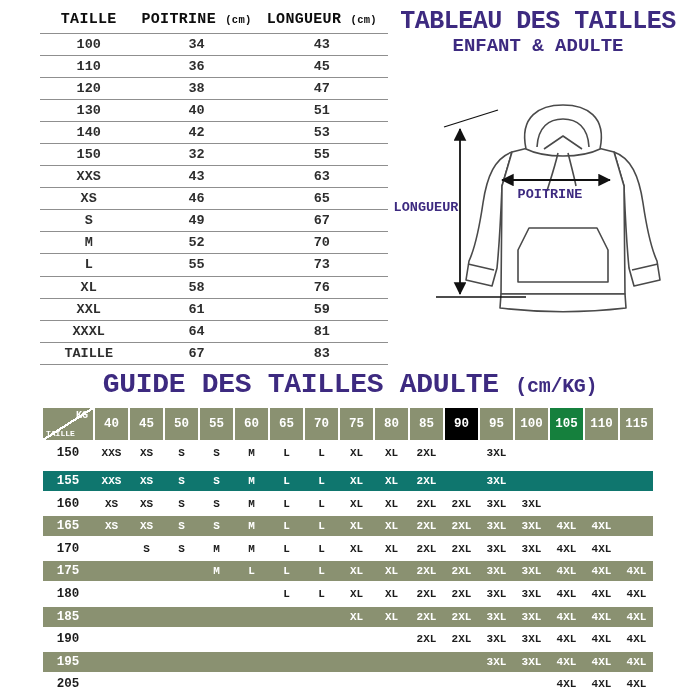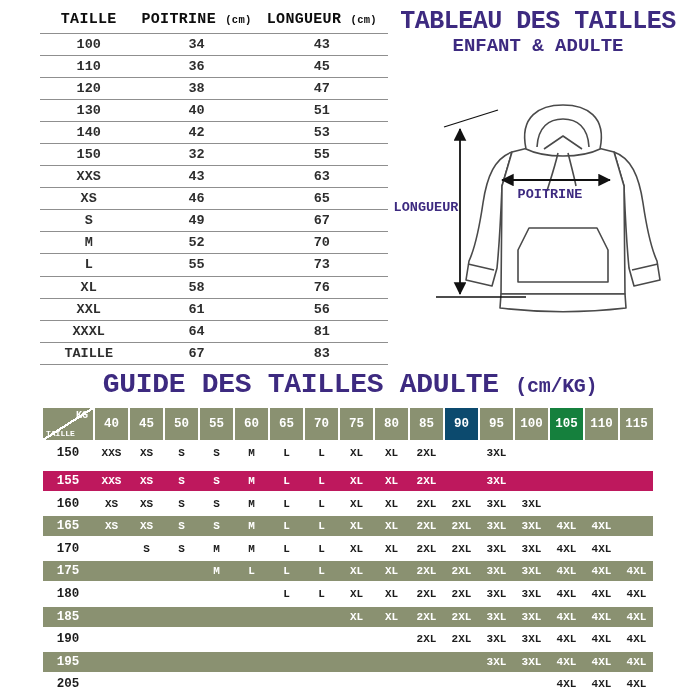--- a/index.html
+++ b/index.html
@@ -140,21 +140,21 @@
           <td>73</td>
         </tr>
         <tr>
           <td>XL</td>
           <td>58</td>
           <td>76</td>
         </tr>
         <tr>
           <td>XXL</td>
           <td>61</td>
-          <td>56</td>
+          <td>59</td>
         </tr>
         <tr>
           <td>XXXL</td>
           <td>64</td>
           <td>81</td>
         </tr>
         <tr>
           <td>TAILLE</td>
           <td>67</td>
           <td>83</td>
@@ -222,21 +222,21 @@
     <div class="g-kg" style="background: rgb(138, 145, 113);">40</div>
         <div class="g-kg" style="background: rgb(138, 145, 113);">45</div>
         <div class="g-kg" style="background: rgb(138, 145, 113);">50</div>
         <div class="g-kg" style="background: rgb(138, 145, 113);">55</div>
         <div class="g-kg" style="background: rgb(138, 145, 113);">60</div>
         <div class="g-kg" style="background: rgb(138, 145, 113);">65</div>
         <div class="g-kg" style="background: rgb(138, 145, 113);">70</div>
         <div class="g-kg" style="background: rgb(138, 145, 113);">75</div>
         <div class="g-kg" style="background: rgb(138, 145, 113);">80</div>
         <div class="g-kg" style="background: rgb(138, 145, 113);">85</div>
-        <div class="g-kg" style="background: #0c4a6e;">90</div>
+        <div class="g-kg" style="background: #000000;">90</div>
         <div class="g-kg" style="background: rgb(138, 145, 113);">95</div>
         <div class="g-kg" style="background: rgb(138, 145, 113);">100</div>
         <div class="g-kg" style="background: #15803d;">105</div>
         <div class="g-kg" style="background: rgb(138, 145, 113);">110</div>
         <div class="g-kg" style="background: rgb(138, 145, 113);">115</div>
       </div>
     <div id="guide-body">
         <div class="g-row g-body-row">
           <div class="g-label">150</div>
           <div>XXS</div>
@@ -249,21 +249,21 @@
           <div>XL</div>
           <div>XL</div>
           <div>2XL</div>
           <div></div>
           <div>3XL</div>
           <div></div>
           <div></div>
           <div></div>
           <div></div>
         </div>
-        <div class="g-row g-body-row alt" style="background: #be185d; margin-top: 8px;">
+        <div class="g-row g-body-row alt" style="background: #0f766e; margin-top: 8px;">
           <div class="g-label">155</div>
           <div>XXS</div>
           <div>XS</div>
           <div>S</div>
           <div>S</div>
           <div>M</div>
           <div>L</div>
           <div>L</div>
           <div>XL</div>
           <div>XL</div>

